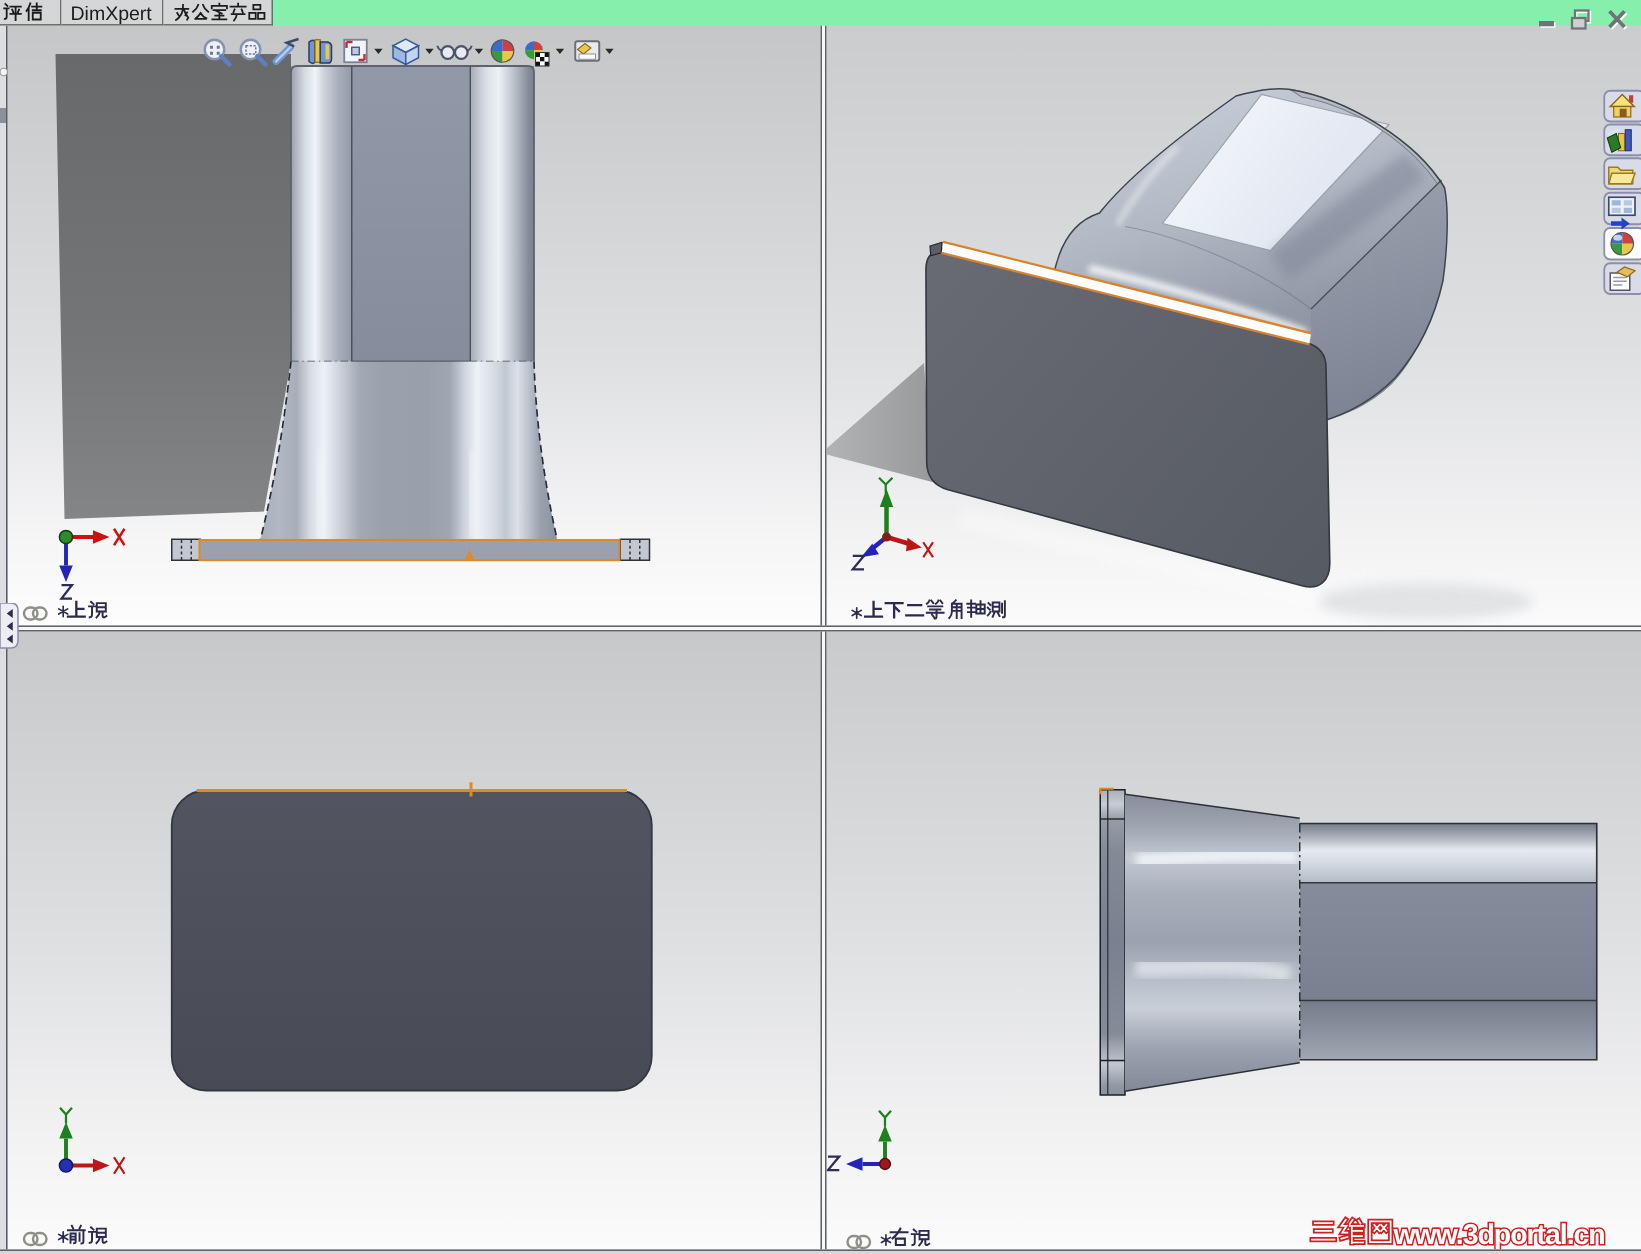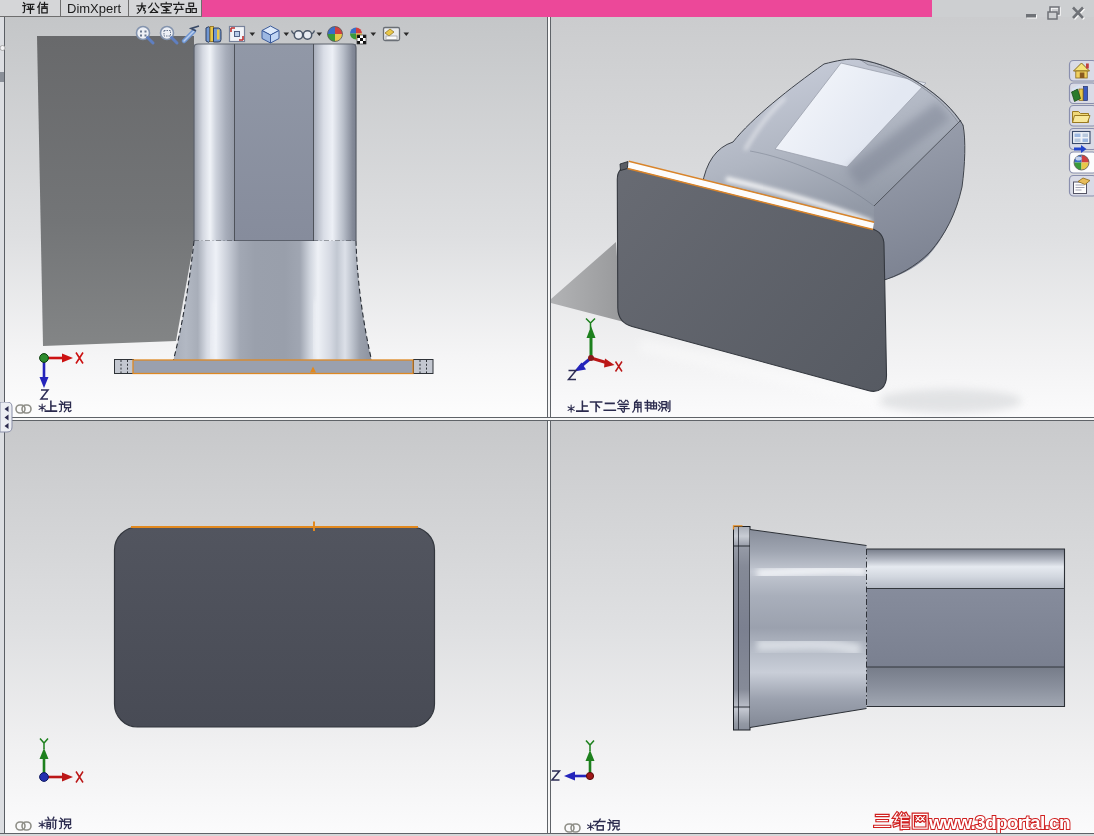--- a/index.html
+++ b/index.html
@@ -1,21 +1,21 @@
 <!DOCTYPE html>
 <html><head>
 <meta charset="utf-8">
 <style>
 html,body{margin:0;padding:0;}
 body{width:1094px;height:836px;overflow:hidden;position:relative;background:#cdcfd1;
  font-family:"Liberation Sans",sans-serif;}
 #root{position:absolute;left:0;top:0;width:1094px;height:836px;}
 .abs{position:absolute;}
 
-#tabbar{left:0;top:0;width:912px;height:17px;background:#ec4899;margin-left:20px;}
+#tabbar{left:0;top:0;width:1094px;height:17px;background:#86efac;}
 .tab{position:absolute;top:0;height:16px;background:#d5d6d8;border-right:1px solid #6e6e6e;border-bottom:1px solid #6e6e6e;}
 
 .splitv{left:547px;top:17px;width:4px;height:816px;background:#f8f8f8;border-left:1px solid #5f6368;border-right:1px solid #5f6368;box-sizing:border-box;}
 .splith{left:0px;top:417px;width:1094px;height:4px;background:#f8f8f8;border-top:1px solid #5f6368;border-bottom:1px solid #5f6368;box-sizing:border-box;}
 
 #lstrip{left:0;top:17px;width:5px;height:816px;background:#dcdee2;border-right:1px solid #5a5e64;box-sizing:border-box;}
 #bottomline{left:0;top:833px;width:1094px;height:3px;background:#d6d7d9;border-top:1px solid #5f6368;box-sizing:border-box;}
 svg{display:block;}
 </style>
 </head>

